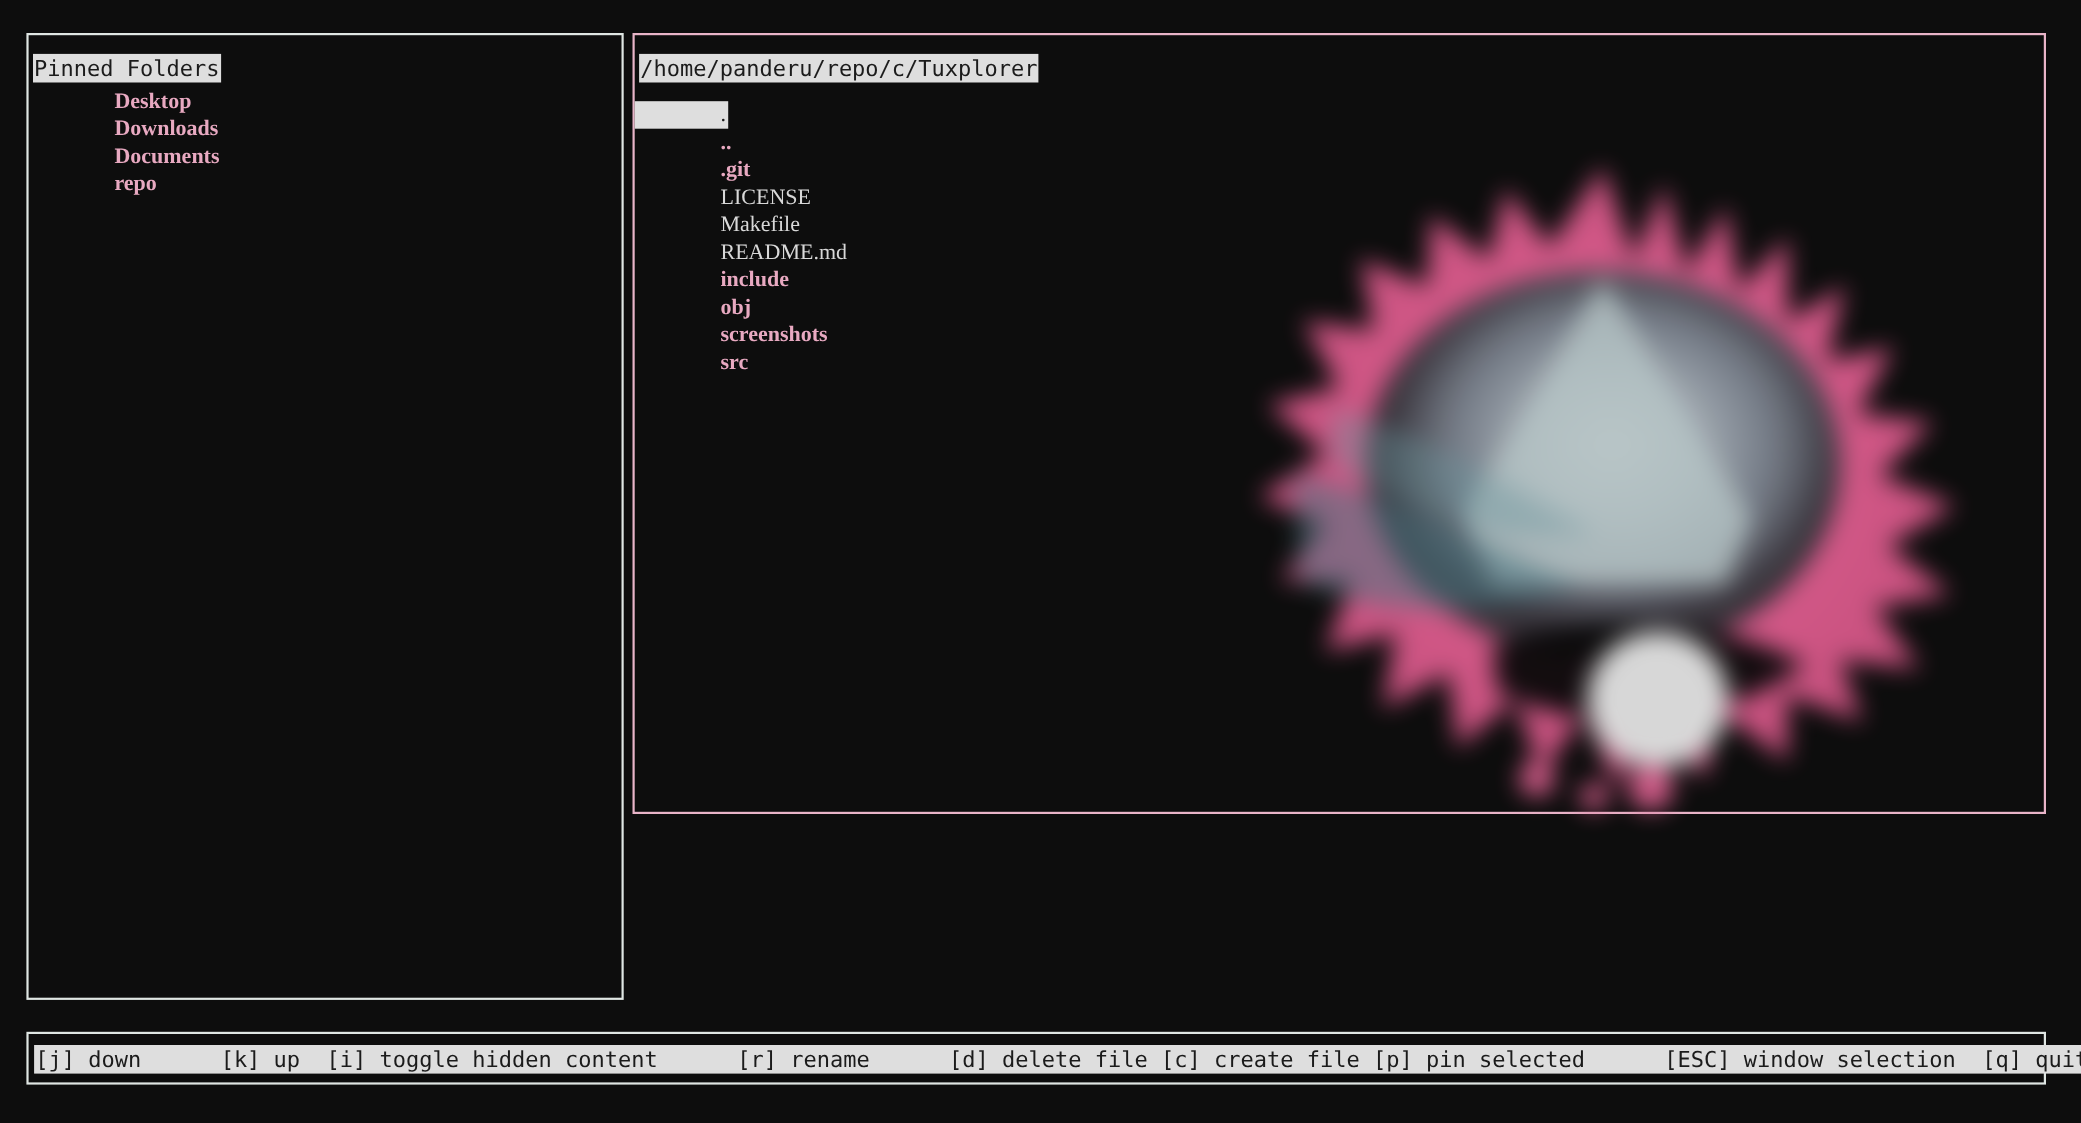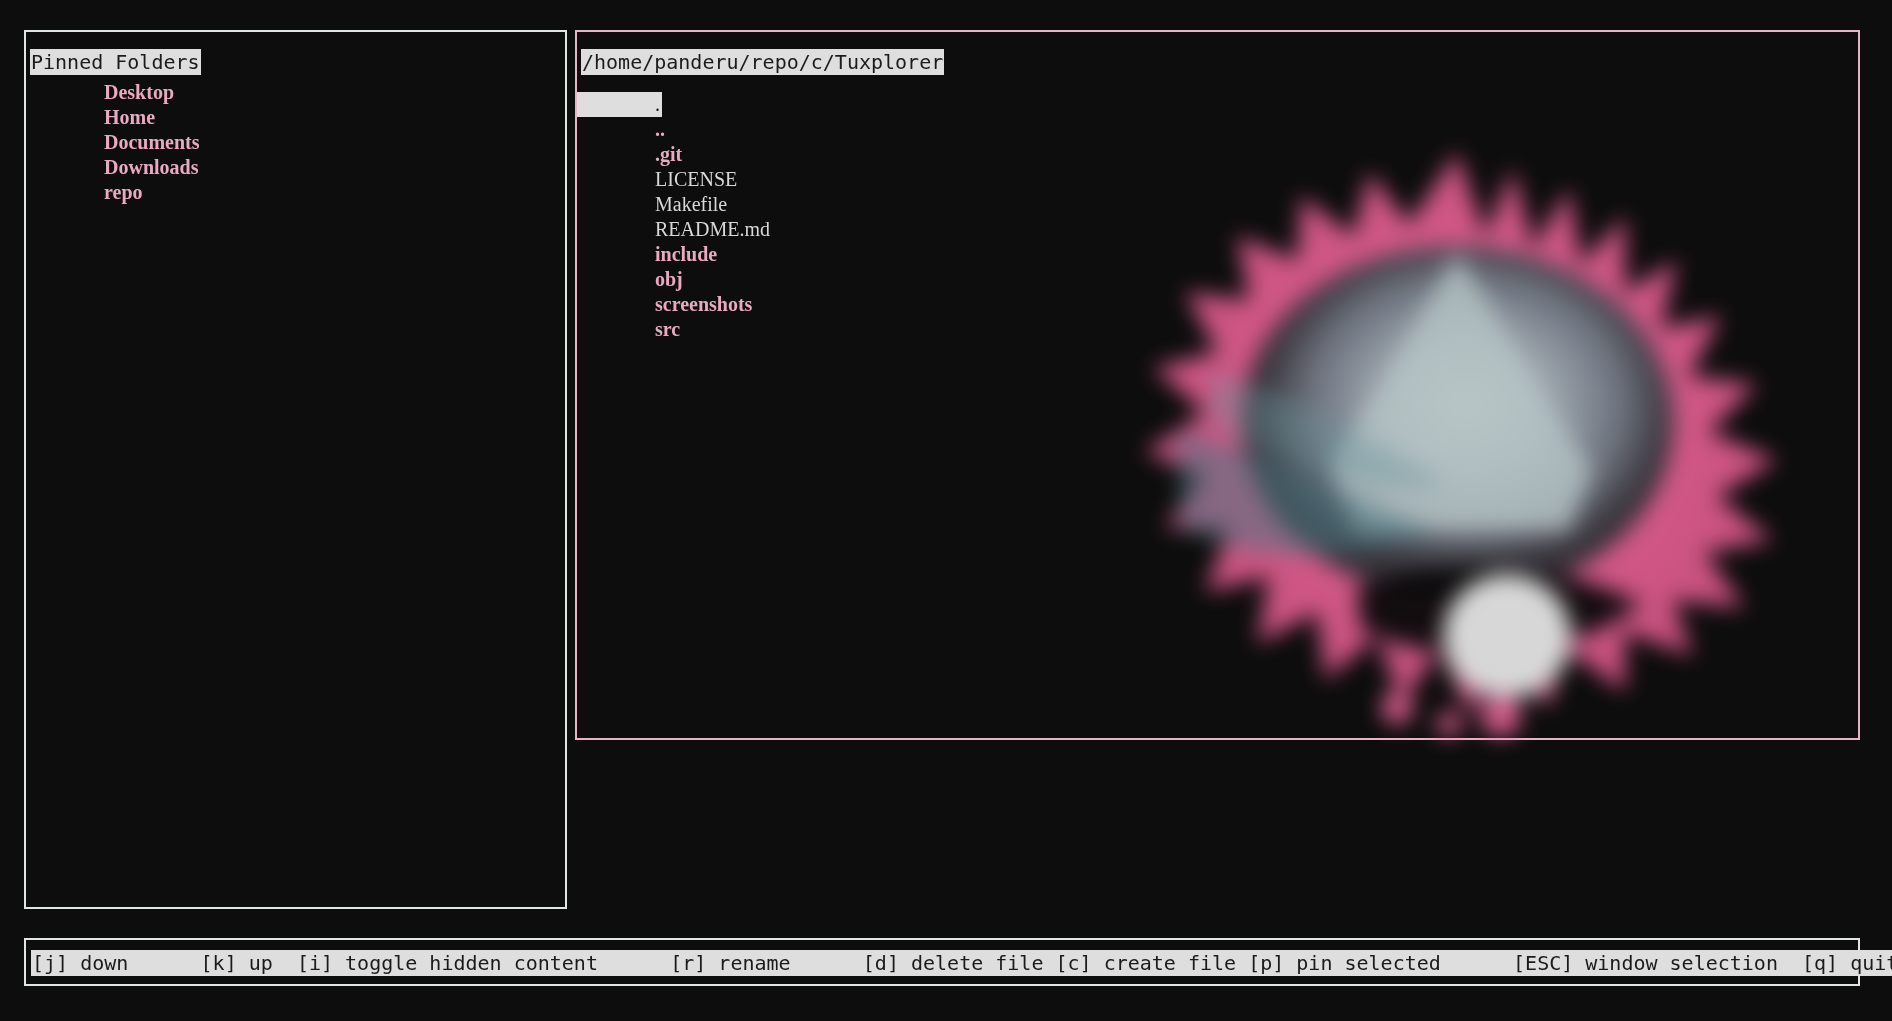--- a/index.html
+++ b/index.html
@@ -163,23 +163,22 @@
 <body>
 
 <div id="app">
 
   <div class="panes">
 
     <div class="pane" id="pane-pinned">
       <div class="pane-title" id="pinned-title">Pinned Folders</div>
       <div class="list" id="pinned-list">
           <div class="row"><span class="cell dir">Desktop</span></div>
-          <div class="row"><span class="cell dir">Home</span></div>
+          <div class="row"><span class="cell dir">Downloads</span></div>
           <div class="row"><span class="cell dir">Documents</span></div>
-          <div class="row"><span class="cell dir">Downloads</span></div>
           <div class="row"><span class="cell dir">repo</span></div>
         </div>
     </div>
 
     <div class="pane" id="pane-files">
       <div class="pane-title" id="path-title">/home/panderu/repo/c/Tuxplorer</div>
       <div class="list" id="file-list">
           <div class="row selected"><span class="cell dir">.</span></div>
           <div class="row"><span class="cell updir">..</span></div>
           <div class="row"><span class="cell dir">.git</span></div>

